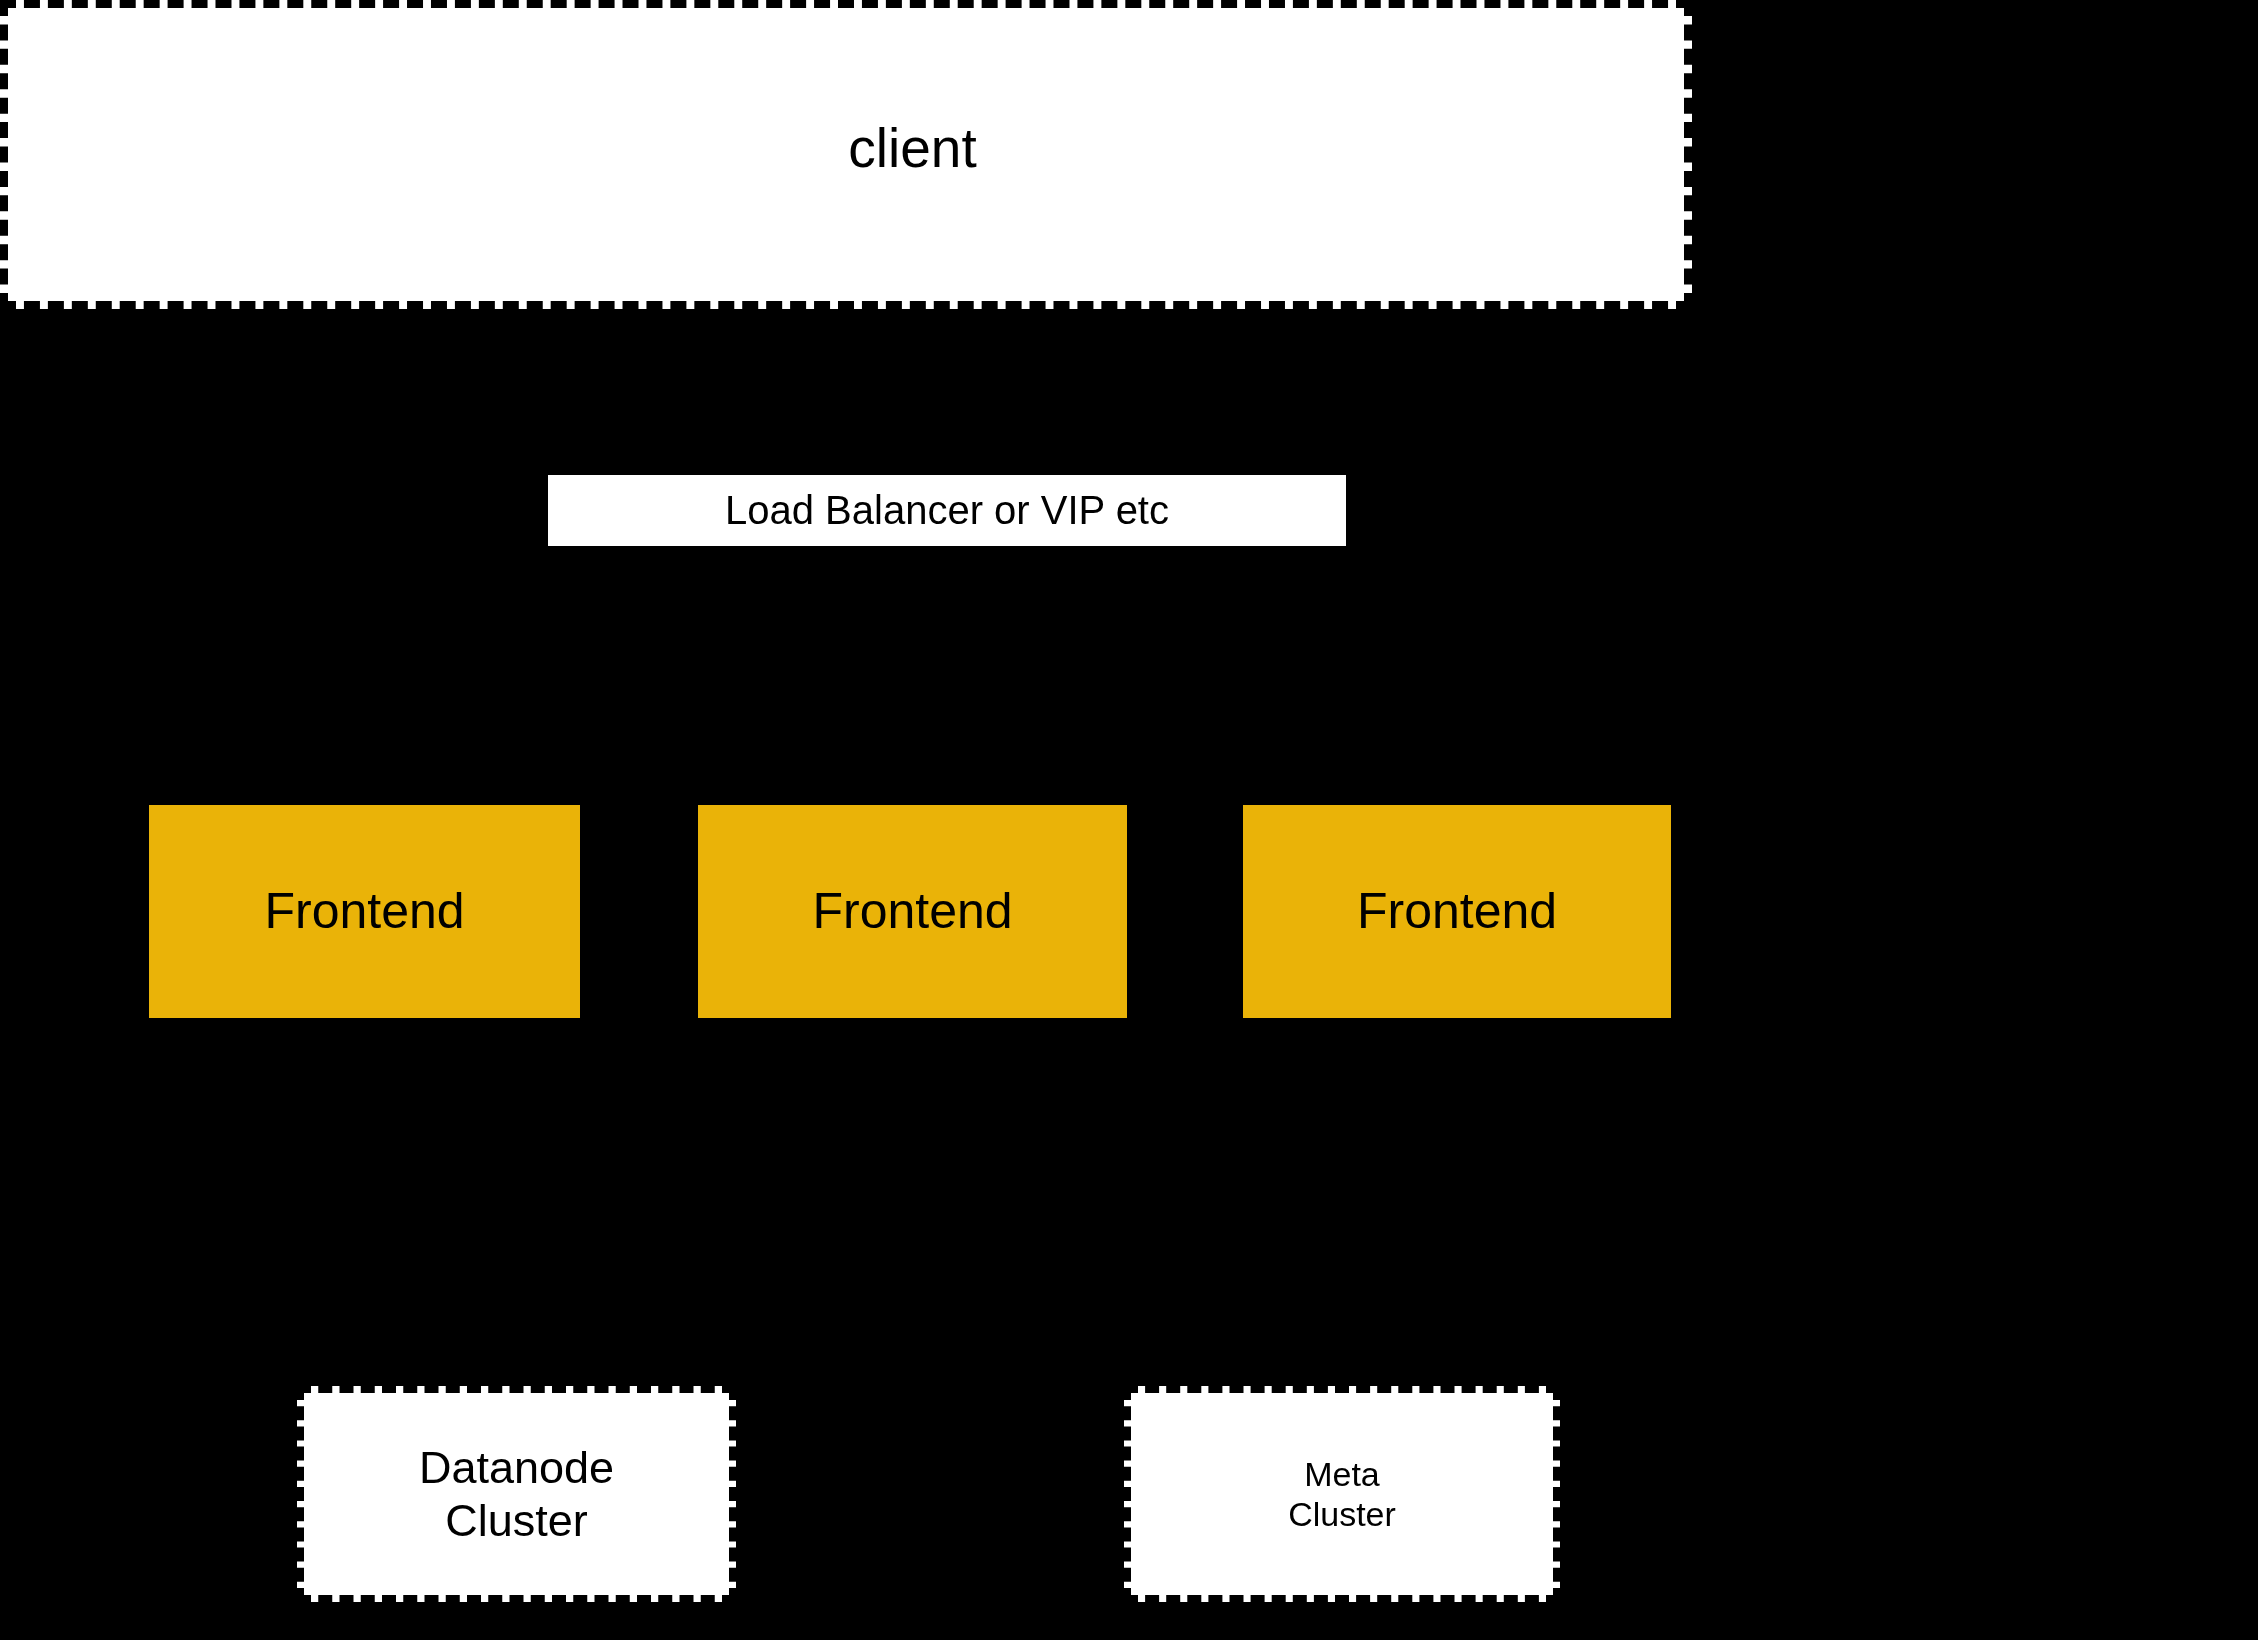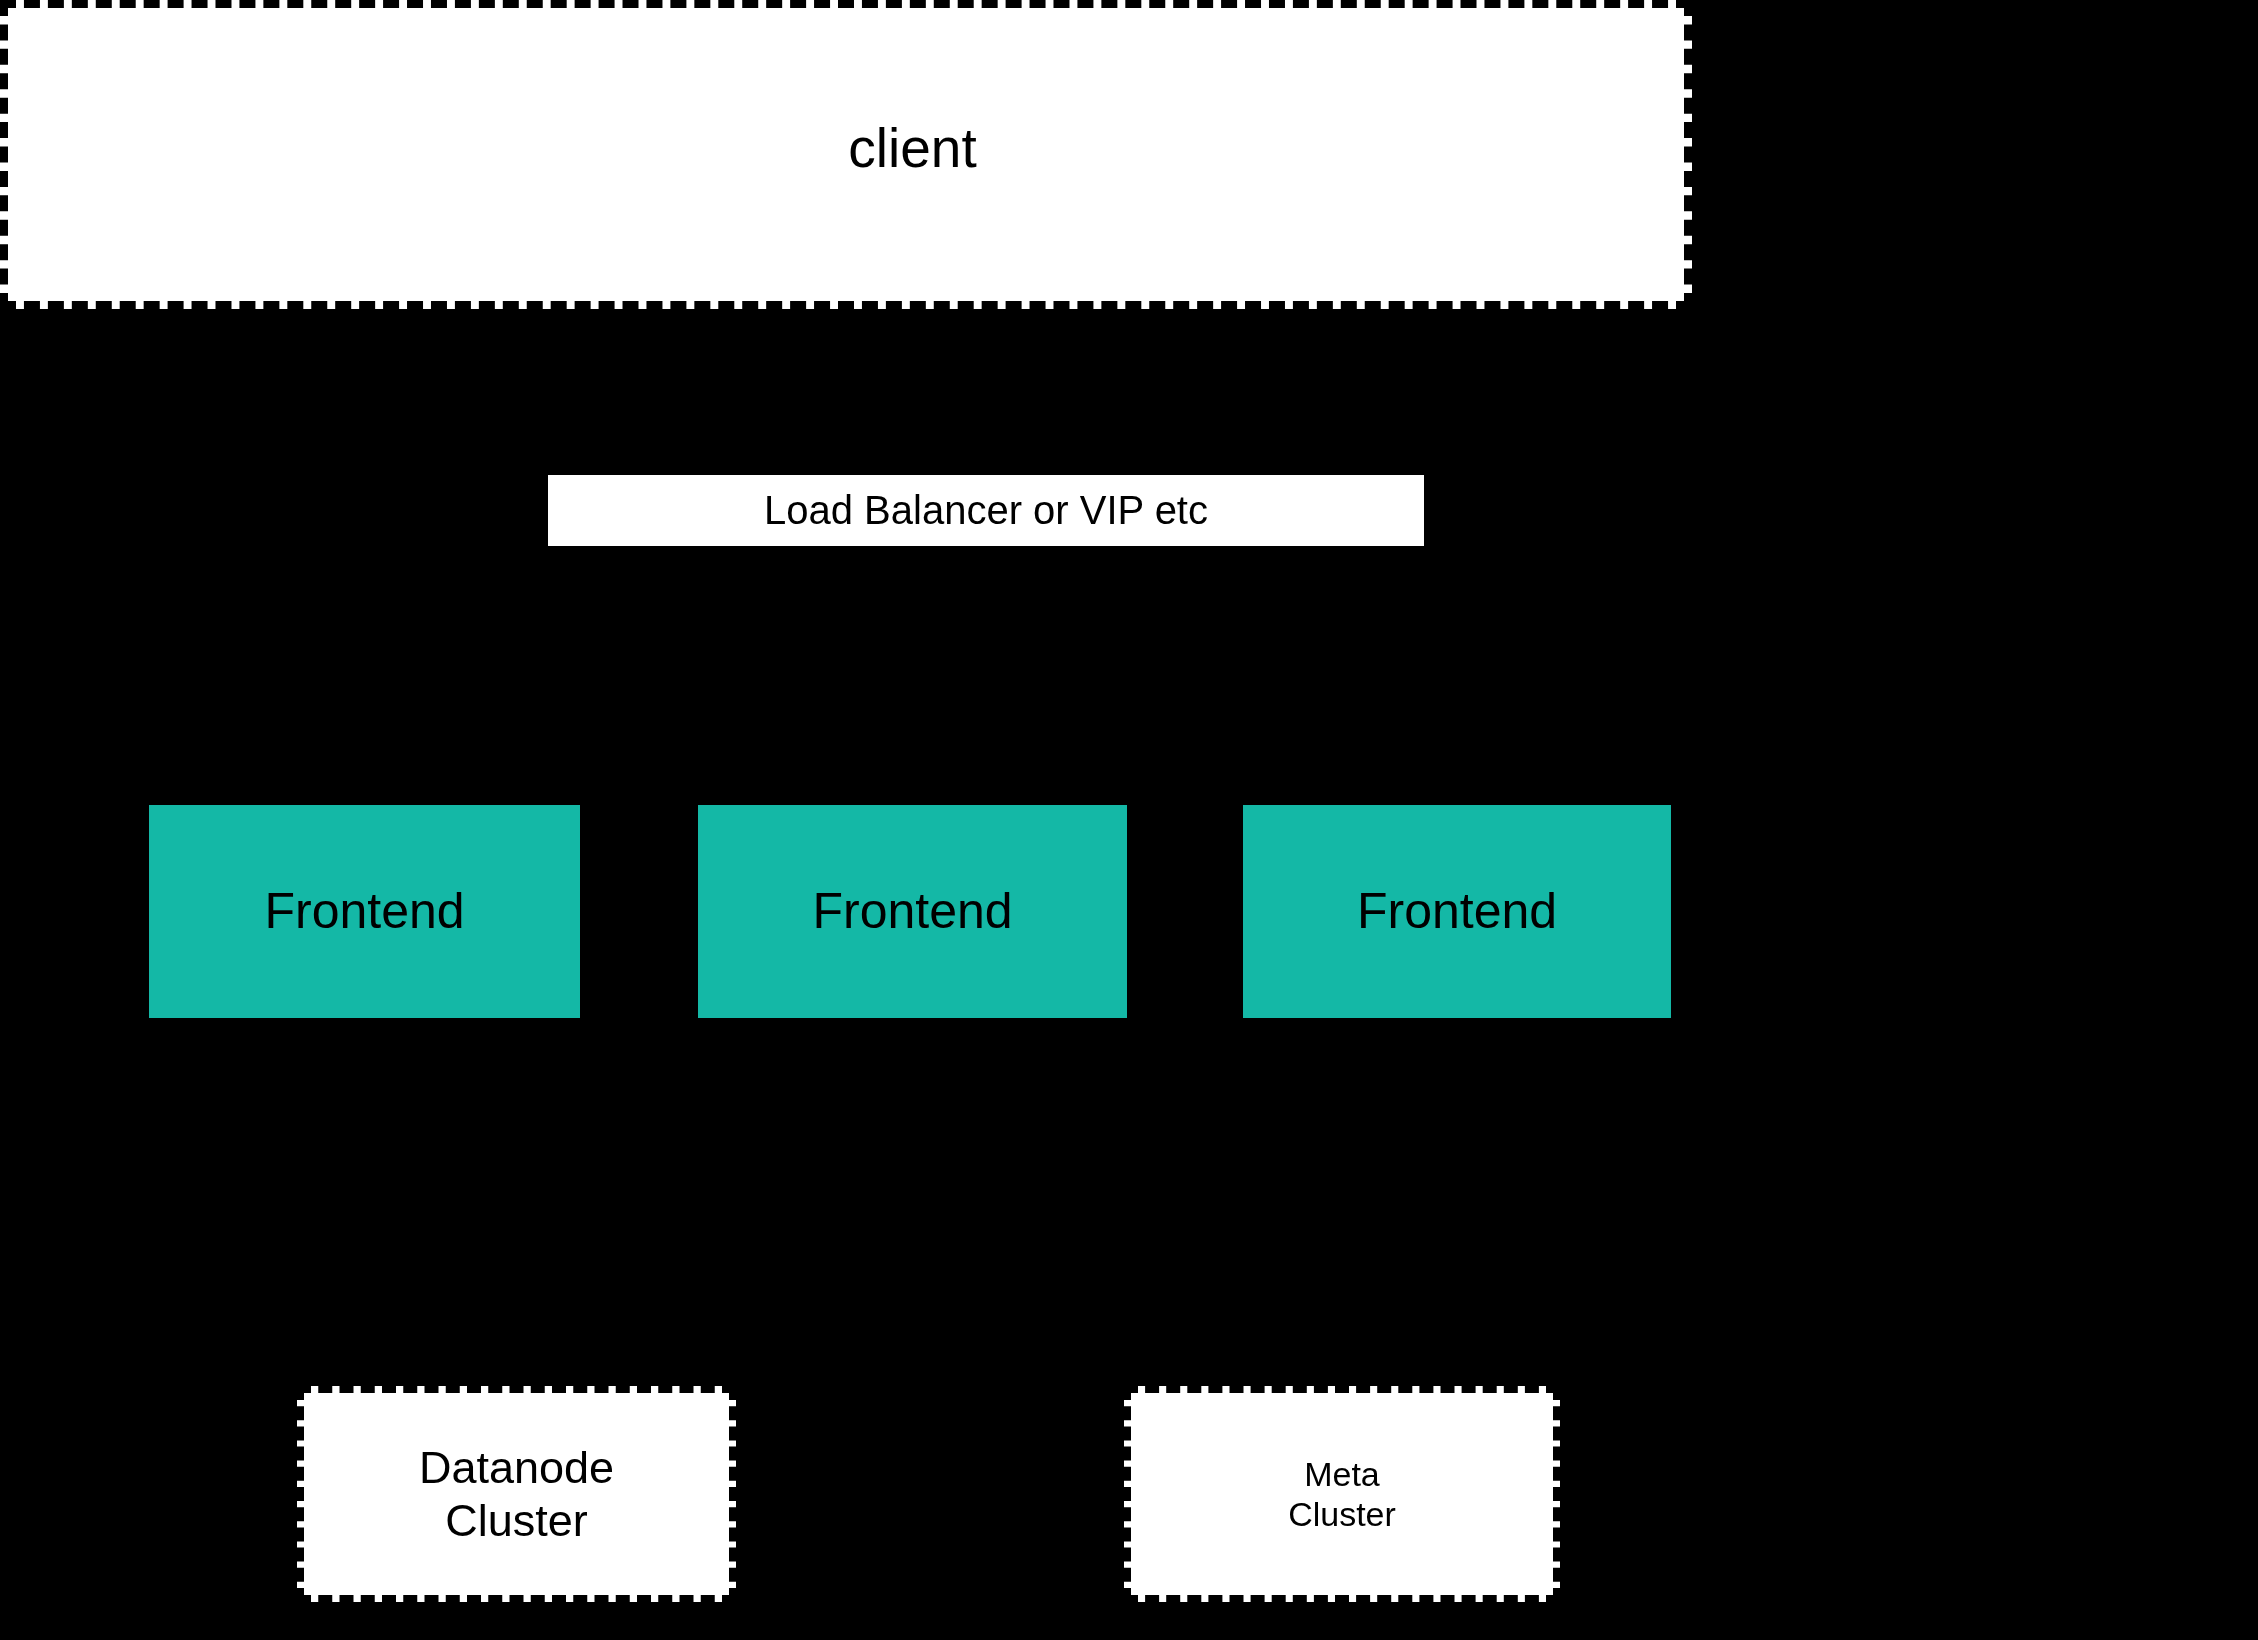--- a/index.html
+++ b/index.html
@@ -29,36 +29,36 @@
     line-height: 1.18;
     white-space: pre-line;
   }
   
   .fill-plain {
     background: #ffffff;
     border: none;
   }
   
   .fill-outlined {
-    background: #14b8a6;
+    background: #eab308;
     border: 4.5px solid #000000;
   }
   
   .group-dashed {
     background: #ffffff;
     border: 8.2px dashed #000000;
   }
   
   .box-dashed {
     background: #ffffff;
     border: 7.3px dashed #000000;
   }
 
   #client-box        { left: 696px;  top: 41px;   width: 433px; height: 214px; font-size: 55px; }
-  #load-balancer-box { left: 548px;  top: 475px;  width: 876px; height: 71px;  font-size: 40px; }
+  #load-balancer-box { left: 548px;  top: 475px;  width: 798px; height: 71px;  font-size: 40px; }
 
   #frontend-group    { left: 74px;   top: 766px;  width: 1676px; height: 293px; }
 
   #frontend-box-1    { left: 145px;  top: 801px;  width: 439px; height: 221px; font-size: 50px; }
   #frontend-box-2    { left: 694px;  top: 801px;  width: 437px; height: 221px; font-size: 50px; }
   #frontend-box-3    { left: 1239px; top: 801px;  width: 436px; height: 221px; font-size: 50px; }
 
   #datanode-cluster-box { left: 297px;  top: 1386px; width: 439px; height: 216px; font-size: 45px; }
   #meta-cluster-box     { left: 1124px; top: 1386px; width: 436px; height: 216px; font-size: 34px; }
 

